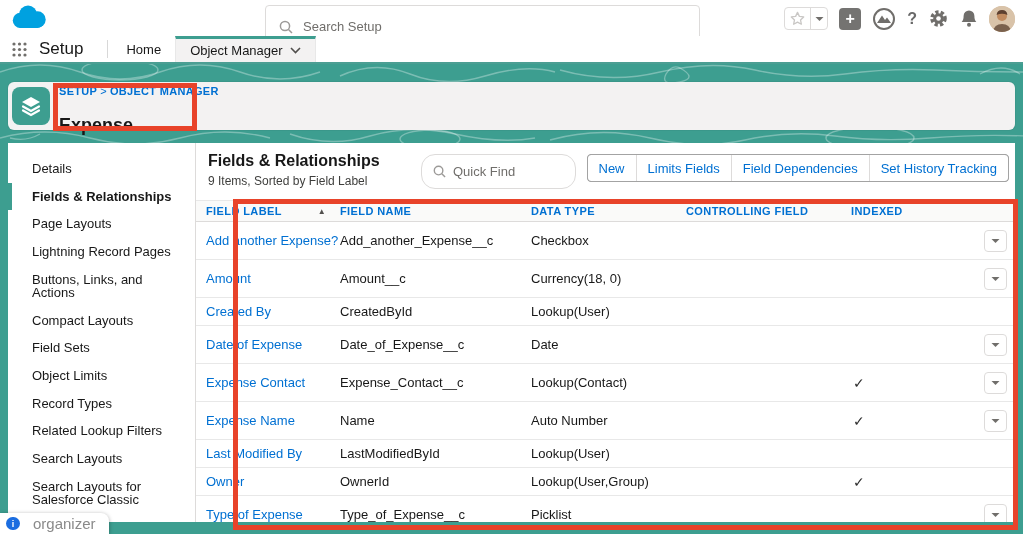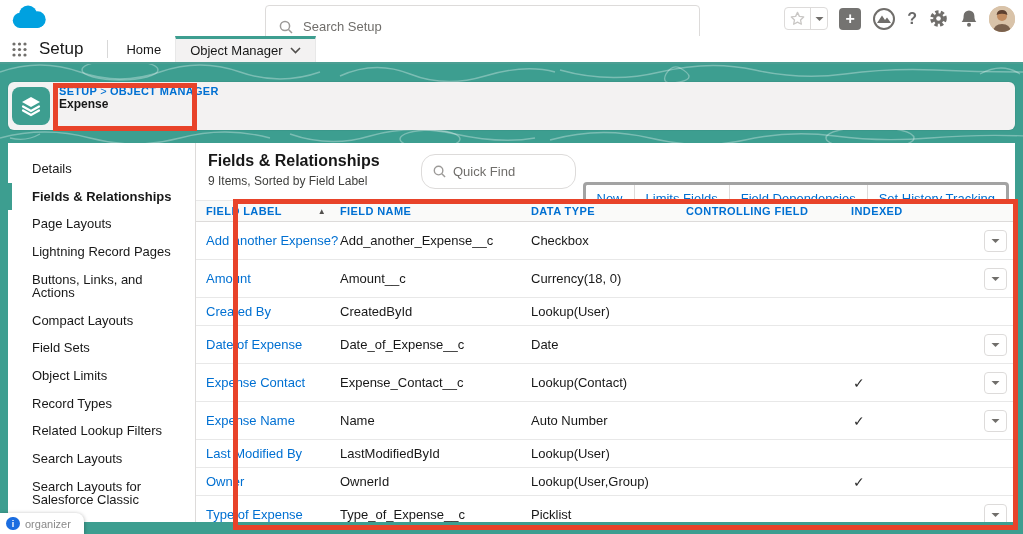--- a/index.html
+++ b/index.html
@@ -36,40 +36,40 @@
 
   
   #banner { position:absolute; left:0; top:64px; width:1023px; height:79px; background:#3d9e90; overflow:hidden; }
   #banner-card { position:absolute; left:8px; top:18px; width:1007px; height:48px; background:#f3f2f2;
     border-radius:6px; box-shadow:0 0 0 1px rgba(0,0,0,0.04); }
   #object-tile { position:absolute; left:4px; top:5px; width:38px; height:38px; background:#3d9e90;
     border-radius:8px; display:flex; align-items:center; justify-content:center; }
   #banner-text { position:absolute; left:51px; top:3px; }
   #breadcrumb { font-size:11px; font-weight:bold; letter-spacing:0.3px; color:#0070d2; }
   #breadcrumb .sep { color:#0070d2; margin:0 3px; font-weight:normal; }
-  #page-title { font-size:12px; font-weight:bold; color:#181818; margin-top:0; }
+  #page-title { font-size:18px; font-weight:bold; color:#181818; margin-top:18px; }
 
   
   #content { position:absolute; left:8px; top:143px; width:1007px; height:379px; background:#fff;
     display:flex; overflow:hidden; }
   #sidebar { width:188px; border-right:1px solid #dddbda; padding-top:12px; flex:none; }
   .side-item { padding:7px 14px 7px 24px; font-size:13px; color:#181818; line-height:1.05; cursor:pointer; }
   .side-item.active { border-left:4px solid #3d9e90; padding-left:20px; font-weight:bold; }
   #main { flex:1; position:relative; }
   #main-header { position:relative; height:57px; }
   #main-title { position:absolute; left:12px; top:9px; font-size:16px; font-weight:bold; color:#181818; }
   #main-subtitle { position:absolute; left:12px; top:31px; font-size:12px; color:#3e3e3c; }
   #quick-find { position:absolute; left:225px; top:11px; width:155px; height:35px; border:1px solid #dddbda;
     border-radius:14px; background:#fff; display:flex; align-items:center; }
   #quick-find svg { margin:0 7px 0 11px; flex:none; }
   #quick-find input { border:none; outline:none; width:100px; font-size:13px; color:#181818;
     font-family:"Liberation Sans",sans-serif; background:transparent; }
   #quick-find input::placeholder { color:#706e6b; }
-  #action-buttons { position:absolute; right:6px; top:11px; display:flex; border:3px solid #a3a3a3;
-    border-radius:4px; overflow:hidden; background:#404040;margin-top:28px; }
+  #action-buttons { position:absolute; right:6px; top:11px; display:flex; border:1px solid #a3a3a3;
+    border-radius:4px; overflow:hidden; background:#404040; }
   #action-buttons button { border:none; background:#fff; color:#0070d2; font-size:13px; padding:0 11px;
     height:26px; cursor:pointer; font-family:"Liberation Sans",sans-serif; }
   #action-buttons button + button { border-left:1px solid #dddbda; }
 
   
   #field-table { position:absolute; left:0; top:57px; right:0; }
   .tr { display:grid; grid-template-columns:134px 191px 155px 165px 100px 1fr; padding-left:10px;
     align-items:center; border-bottom:1px solid #e8e8e8; }
   #thead { height:22px; background:#fafaf9; border-top:1px solid #e8e8e8; border-bottom:1px solid #dddbda; }
   .th { font-size:11px; font-weight:bold; letter-spacing:0.4px; color:#0070d2; display:flex;
@@ -84,21 +84,21 @@
   .menu-btn { width:23px; height:22px; border:1px solid #dddbda; border-radius:4px; background:#fff;
     display:flex; align-items:center; justify-content:center; cursor:pointer; }
   .hidden-keep { visibility:hidden; }
 
   
   #organizer-badge { position:absolute; left:0; top:513px; height:21px; background:#fff;
     border-radius:0 8px 0 0; box-shadow:0 1px 4px rgba(0,0,0,0.35); display:flex; align-items:center;
     gap:5px; padding:0 13px 0 6px; z-index:40; }
   #organizer-badge .blue-dot { width:14px; height:13px; border-radius:7px; background:#1b6de0;
     color:#fff; font-size:9px; font-weight:bold; display:flex; align-items:center; justify-content:center; }
-  #organizer-badge .label { font-size:11px; color:#8a8a8a; }
+  #organizer-badge .label { font-size:15px; color:#8a8a8a;margin-left:8px; }
   .annotation { position:absolute; border:5px solid #e8432a; z-index:50; pointer-events:none; }
   #annotation-breadcrumb { left:53px; top:83px; width:144px; height:48px; }
   #annotation-table { left:233px; top:199px; width:785px; height:331px; }
 </style>
 </head>
 <body>
 
 <div id="stage">
 
   <div id="global-header">

